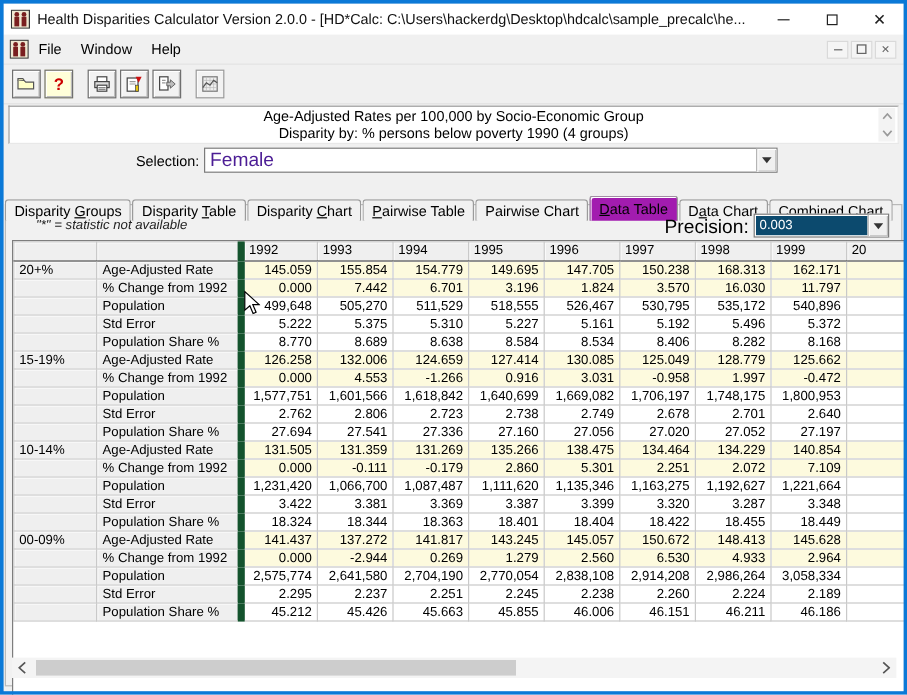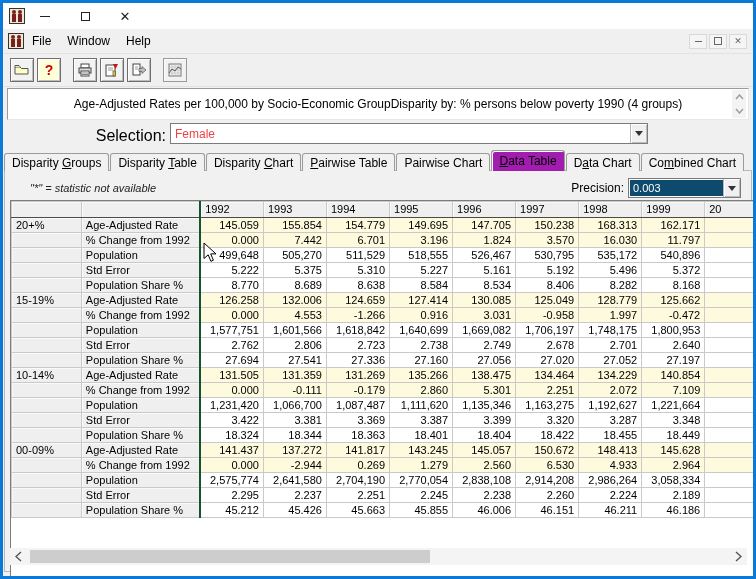--- a/index.html
+++ b/index.html
@@ -30,64 +30,64 @@
     box-shadow:inset 1px 1px 0 #ffffff, inset -1px -1px 0 #bdbdbd;
     display:flex;align-items:center;justify-content:center;margin-right:3px;}
   .tool-btn.gapL{margin-left:9px;}
   .tool-btn.dim{border-color:#9a9a9a;box-shadow:inset 1px 1px 0 #fbfbfb;}
 
   .app-icon{width:16px;height:16px;display:inline-block;}
 
   
   #infobox{left:7px;top:88px;width:742px;height:32px;background:#ffffff;
     border:1px solid #9a9a9a;border-bottom-color:#e8e8e8;border-right-color:#e8e8e8;
-    display:flex;flex-direction:row;align-items:center;justify-content:center;}
+    display:flex;flex-direction:column;align-items:center;justify-content:center;}
   .info-line{font-size:12px;line-height:14px;color:#000;white-space:nowrap;}
   #info-spin{position:absolute;right:2px;top:1px;width:14px;height:28px;background:#f3f3f3;
     display:flex;flex-direction:column;align-items:center;justify-content:space-around;}
   #info-spin svg{display:block;}
 
   
-  #selection-label{left:0px;top:127px;width:166px;text-align:right;font-size:16px;color:#000;}
+  #selection-label{left:0px;top:127px;width:166px;text-align:right;font-size:12px;color:#000;}
   .combo{background:#ffffff;border:1px solid #7b7b7b;display:flex;align-items:center;}
   #selection-combo{left:170px;top:123px;width:478px;height:21px;}
-  .combo-text{flex:1;font-size:12px;padding-left:4px;color:#ef4444;overflow:hidden;white-space:nowrap;}
+  .combo-text{flex:1;font-size:16px;padding-left:4px;color:#4c1d95;overflow:hidden;white-space:nowrap;}
   .combo-btn{width:17px;height:100%;background:#f0f0f0;border-left:1px solid #b5b5b5;
     box-shadow:inset 1px 1px 0 #fff, inset -1px -1px 0 #bdbdbd;
     display:flex;align-items:center;justify-content:center;}
   .tri-down{width:0;height:0;border-left:4px solid transparent;border-right:4px solid transparent;border-top:5px solid #333;}
 
   
-  #tabstrip{left:4px;top:151px;width:748px;height:20px;display:flex;align-items:flex-end;z-index:5;}
+  #tabstrip{left:4px;top:164px;width:748px;height:20px;display:flex;align-items:flex-end;z-index:5;}
   .tab{height:18px;background:#f1f1f1;border:1px solid #9b9b9b;border-bottom:none;
     border-top-left-radius:3px;border-top-right-radius:3px;
     font-size:12px;color:#000;padding:2px 7px 0 7px;margin-right:1px;white-space:nowrap;}
   .tab u{text-decoration:underline;}
   .tab.active{height:21px;padding-top:3px;background:#a21caf;position:relative;z-index:6;
     box-shadow:inset 1px 1px 0 #ffffff;}
 
   #tabpage{left:4px;top:170px;width:748px;height:402px;background:#f1f1f1;border:1px solid #b9b9b9;z-index:1;}
 
   #footnote{left:30px;top:182px;font-size:11px;font-style:italic;color:#222;z-index:7;}
-  #precision-label{left:520px;top:181px;width:104px;text-align:right;font-size:12px;color:#000;z-index:7;}
+  #precision-label{left:520px;top:181px;width:104px;text-align:right;font-size:16px;color:#000;z-index:7;}
   #precision-combo{left:628px;top:178px;width:113px;height:20px;z-index:7;}
   #precision-sel{flex:1;height:16px;margin:1px 0 1px 1px;background:#0c4a6e;color:#fff;
     font-size:11px;display:flex;align-items:center;padding-left:3px;}
 
   
   #grid-wrap{left:10px;top:200px;width:745px;height:402px;overflow:hidden;z-index:7;
     border:1px solid #7d7d7d;border-right:none;background:#fff;}
   table{border-collapse:collapse;table-layout:fixed;}
   th,td{border:1px solid #c9c9c9;font-weight:normal;font-size:11px;height:15px;line-height:13px;
     padding:0 4px;overflow:hidden;white-space:nowrap;}
   th{background:#efefef;text-align:left;box-shadow:inset 1px 1px 0 #fafafa;}
   thead th{border-bottom:1px solid #4a4a4a;height:16px;}
   td.label-cell{background:#efefef;box-shadow:inset 1px 1px 0 #fafafa;}
   td.group-cell{background:#efefef;box-shadow:inset 1px 1px 0 #fafafa;}
-  th.metric-h,td.metric{border-right:2px solid #14532d;}
+  th.metric-h,td.metric{border-right:6px solid #14532d;}
   td.num{text-align:right;background:#ffffff;color:#000;}
   tr.cream td.num{background:#fdfade;}
 
   
   #hscroll{left:10px;top:548px;width:737px;height:17px;background:#f4f4f4;display:flex;align-items:center;z-index:7;}
   .hs-btn{width:17px;height:17px;display:flex;align-items:center;justify-content:center;color:#555;font-size:12px;}
   #hs-thumb{margin-left:3px;width:400px;height:13px;background:#cdcdcd;}
 
   #cursor{left:203px;top:242px;z-index:60;}
 </style>
@@ -95,20 +95,21 @@
 <body>
 
 <div id="titlebar" class="abs">
   <svg class="app-icon" style="margin-left:6px" viewBox="0 0 16 16">
     <rect x="0.5" y="0.5" width="15" height="15" fill="#efe9d2" stroke="#333"></rect>
     <circle cx="5" cy="4" r="2" fill="#7a1f1f"></circle>
       <rect x="3" y="6" width="4" height="8" fill="#7a1f1f"></rect>
     <circle cx="11" cy="4" r="2" fill="#7a1f1f"></circle>
       <rect x="9" y="6" width="4" height="8" fill="#7a1f1f"></rect>
   </svg>
+  <span id="title-text">Health Disparities Calculator Version 2.0.0 - [HD*Calc: C:\Users\hackerdg\Desktop\hdcalc\sample_precalc\he...</span>
   <div class="cap-btn">
       <span class="mini"></span>
     </div>
   <div class="cap-btn">
       <span class="maxi"></span>
     </div>
   <div class="cap-btn">
       <span class="closi">✕</span>
     </div>
 </div>

